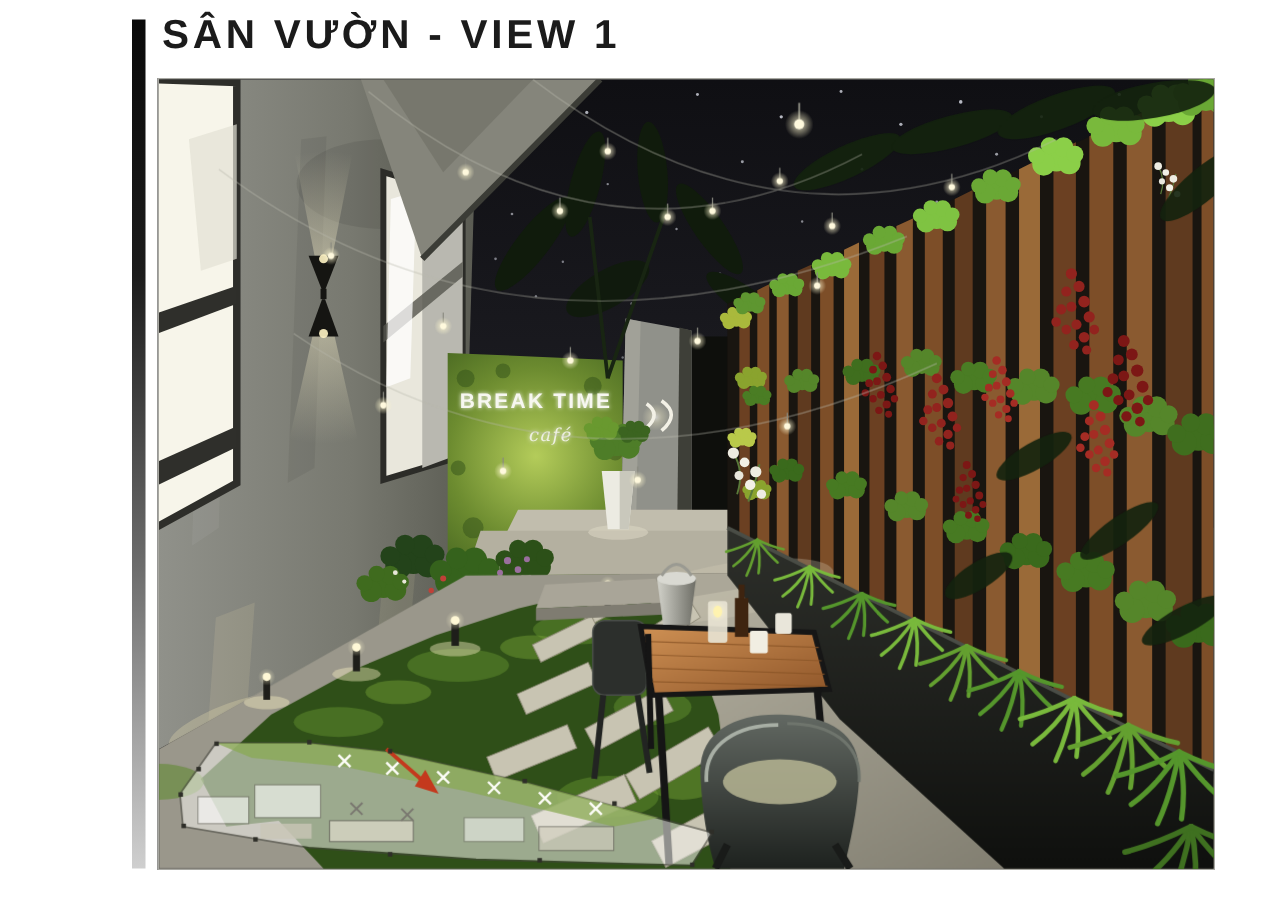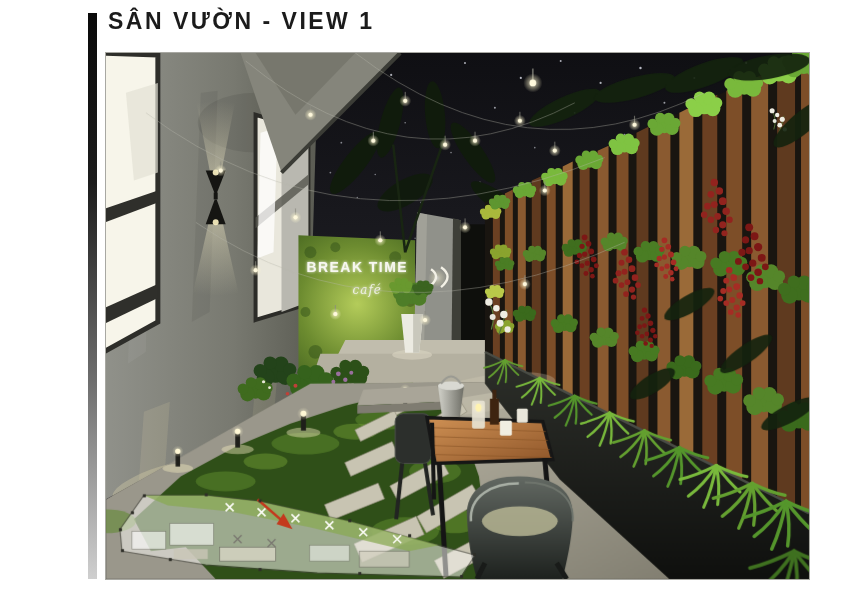--- a/index.html
+++ b/index.html
@@ -1,20 +1,20 @@
 <!DOCTYPE html>
 <html><head>
 <meta charset="utf-8">
 <style>
   html,body{margin:0;padding:0;background:#ffffff;}
   .page{position:relative;width:850px;height:600px;background:#ffffff;overflow:hidden;
         font-family:"Liberation Sans",sans-serif;}
   .accent-bar{position:absolute;left:88px;top:13px;width:9px;height:566px;
         background:linear-gradient(to bottom,#0a0a0a 0%,#1c1c1c 30%,#6e6e6e 65%,#cfcfcf 100%);}
-  .page-title{position:absolute;left:108px;top:8px;margin:0;font-size:23px;font-weight:bold;
+  .page-title{position:absolute;left:108px;top:8px;margin:0;font-size:27px;font-weight:bold;
         letter-spacing:2.5px;color:#1b1b1b;white-space:nowrap;}
   .render-frame{position:absolute;left:105px;top:52px;width:705px;height:528px;
         border:1px solid #a8a8a2;box-sizing:border-box;background:#101014;}
   .render-frame svg{display:block;width:100%;height:100%;}
   .sign-brand{font-family:"Liberation Sans",sans-serif;font-weight:bold;font-size:14px;letter-spacing:1.5px;}
   .sign-script{font-family:"DejaVu Serif",serif;font-style:italic;font-size:12px;letter-spacing:1px;}
 </style>
 </head>
 <body>
 

